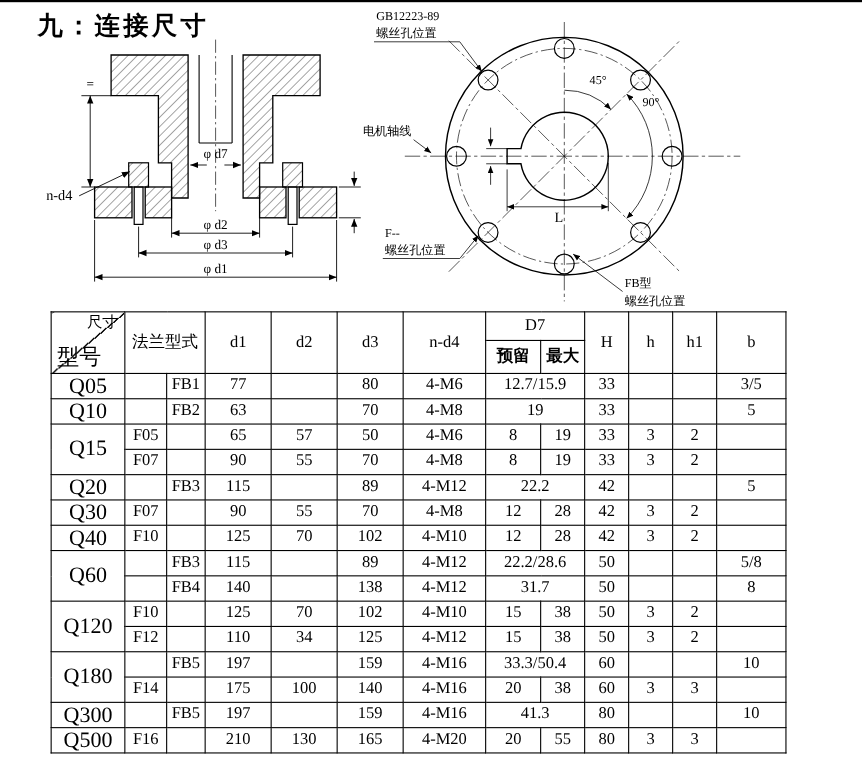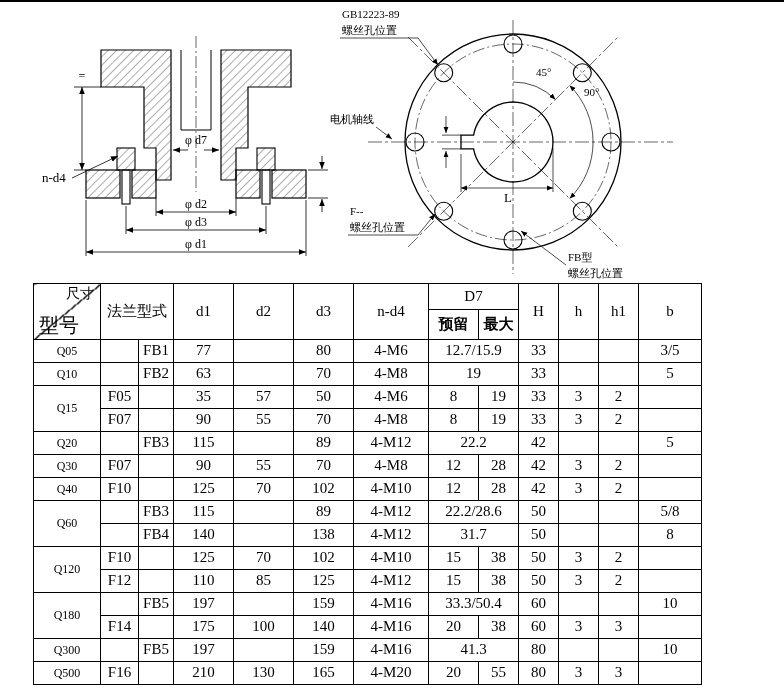--- a/index.html
+++ b/index.html
@@ -12,48 +12,49 @@
   .topline { position:absolute; top:0; left:0; width:100%; height:2px; background:#000; }
   .title {
     position:absolute; left:34px; top:8px;
     font-size:23px; font-weight:bold; letter-spacing:3px;
     font-family:"Liberation Serif", serif;
   }
   .svg-section { position:absolute; left:26px; top:30px; }
   .svg-face { position:absolute; left:328px; top:2px; }
 
   table.spec {
-    position:absolute; left:33px; top:283px; width:668px;
+    position:absolute; left:46px; top:283px; width:668px;
     border-collapse:collapse; table-layout:fixed;
   }
   .spec th, .spec td {
     border:1px solid #000; text-align:center; vertical-align:middle;
     padding:0; font-size:15px; line-height:1.05; font-weight:normal;
     overflow:hidden; white-space:nowrap;
   }
   .spec thead tr.h1 th { height:26px; }
   .spec thead tr.h2 th { height:30px;font-weight:bold; }
   .spec tbody tr { height:23px; }
-  .spec td.model-cell { font-size:12px; }
+  .spec td.model-cell { font-size:20px; }
   th.corner {
     position:relative;
     background:linear-gradient(to bottom right,
       transparent calc(50% - 0.6px), #000 calc(50% - 0.6px),
       #000 calc(50% + 0.6px), transparent calc(50% + 0.6px));
   }
   th.corner .c-top { position:absolute; top:3px; right:6px; font-size:14px; }
   th.corner .c-bot { position:absolute; bottom:3px; left:5px; font-size:20px; }
 
   svg text { font-family:"Liberation Serif", serif; fill:#000; }
 </style>
 </head>
 <body>
 
 <div class="page">
   <div class="topline"></div>
+  <h1 class="title">九：连接尺寸</h1>
 
   <svg class="svg-section" width="310" height="250" viewBox="0 0 310 250">
     <defs>
       <pattern id="h1p" patternUnits="userSpaceOnUse" width="6" height="6" patternTransform="rotate(45)">
         <line x1="0" y1="0" x2="0" y2="6" stroke="#333" stroke-width="0.8"></line>
       </pattern>
       <marker id="a1" viewBox="0 0 10 8" refX="10" refY="4" markerWidth="9" markerHeight="8" orient="auto-start-reverse">
         <path d="M0,0 L10,4 L0,8 Z" fill="#000"></path>
       </marker>
     </defs>
@@ -250,21 +251,21 @@
           <td colspan="2">19</td>
           <td>33</td>
           <td></td>
           <td></td>
           <td>5</td>
         </tr>
         <tr>
           <td rowspan="2" class="model-cell">Q15</td>
           <td>F05</td>
           <td></td>
-          <td>35</td>
+          <td>65</td>
           <td>57</td>
           <td>50</td>
           <td>4-M6</td>
           <td>8</td>
           <td>19</td>
           <td>33</td>
           <td>3</td>
           <td>2</td>
           <td></td>
         </tr>
@@ -365,21 +366,21 @@
           <td>38</td>
           <td>50</td>
           <td>3</td>
           <td>2</td>
           <td></td>
         </tr>
         <tr>
           <td>F12</td>
           <td></td>
           <td>110</td>
-          <td>85</td>
+          <td>34</td>
           <td>125</td>
           <td>4-M12</td>
           <td>15</td>
           <td>38</td>
           <td>50</td>
           <td>3</td>
           <td>2</td>
           <td></td>
         </tr>
         <tr>

